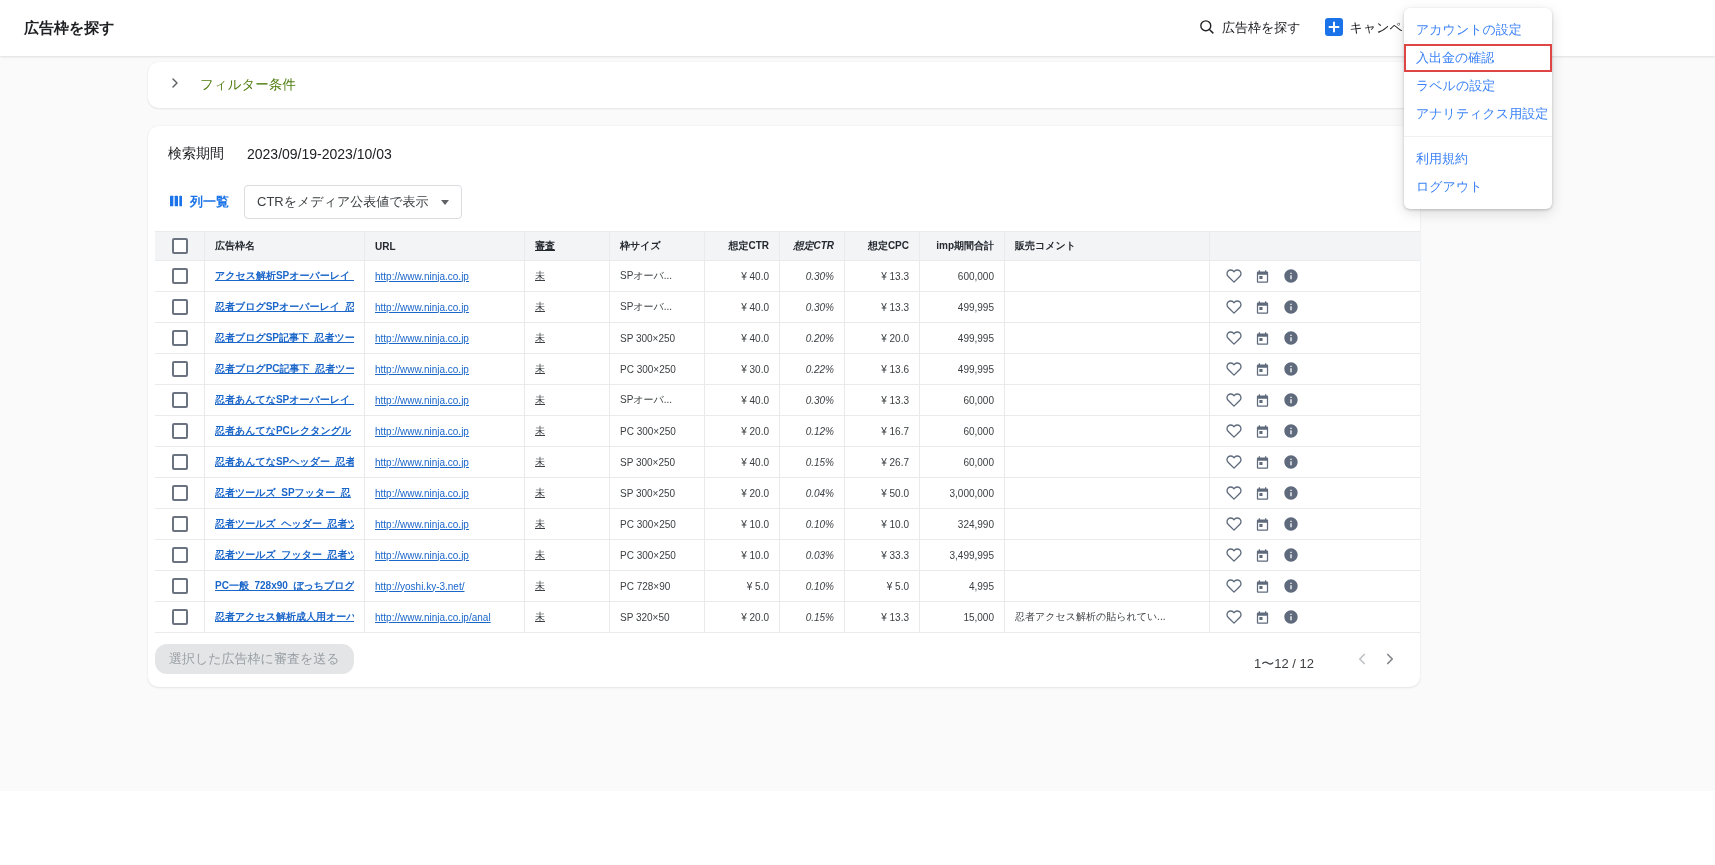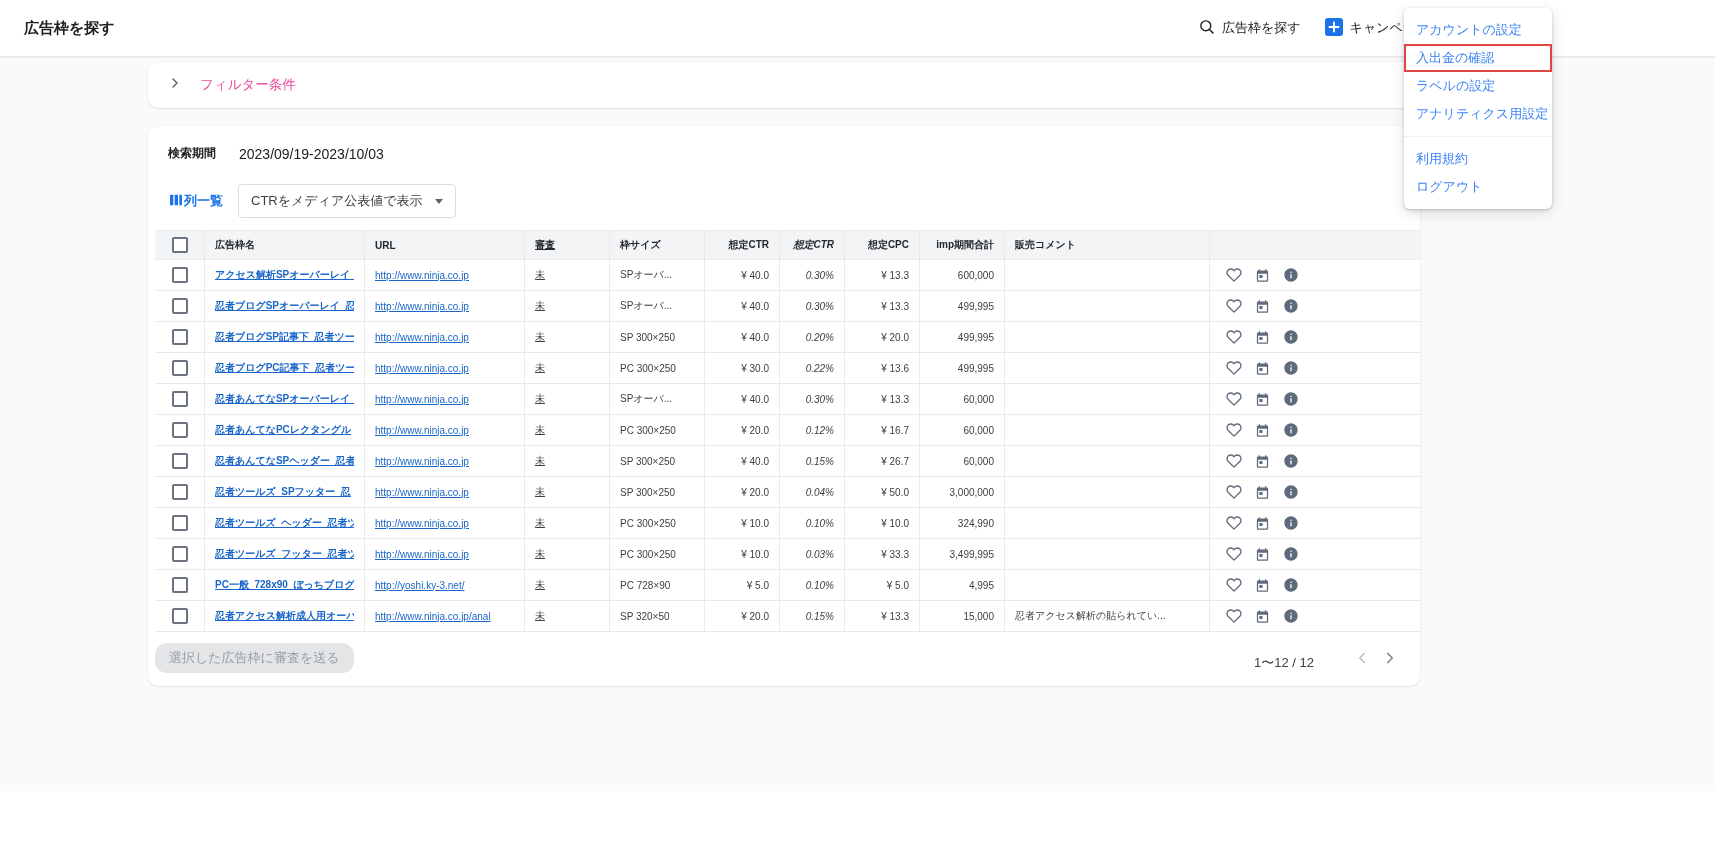--- a/index.html
+++ b/index.html
@@ -32,27 +32,27 @@
   .menu-item.highlighted{ box-shadow:inset 0 0 0 2px #e04545; }
   .menu-divider{ height:1px; background:#f0f0f0; margin:8px 0; }
   
   .content{ background:#fafafa; height:735px; padding-top:6px; }
   .page-inner{ margin-left:148px; width:1272px; }
   .card{
     background:#fff; border-radius:10px;
     box-shadow:0 1px 2px rgba(60,64,67,.10), 0 0 1px rgba(60,64,67,.12);
   }
   .filter-card{ height:46px; display:flex; align-items:center; padding-left:19px; gap:17px; cursor:pointer; }
-  .filter-label{ font-size:13.5px; color:#ec4899; }
+  .filter-label{ font-size:13.5px; color:#4d7c0f; }
   .main-card{ margin-top:18px; padding-top:19px; }
   .period-row{ padding-left:20px; display:flex; align-items:center; gap:23px; }
-  .period-label{ font-size:12px; font-weight:700; color:#202124; }
+  .period-label{ font-size:14px; font-weight:400; color:#202124; }
   .period-value{ font-size:14px; color:#202124; }
   .toolbar{ margin:22px 0 12px 20px; display:flex; align-items:center; gap:15px; height:34px; }
-  .columns-btn{ display:flex; align-items:center; color:#1a73e8; font-size:13px; font-weight:700; cursor:pointer; }
+  .columns-btn{ display:flex; align-items:center; gap:6px; color:#1a73e8; font-size:13px; font-weight:700; cursor:pointer; }
   .display-select{
     height:34px; border:1px solid #dadce0; border-radius:4px; background:#fff;
     display:flex; align-items:center; gap:12px; padding:12px 12px;
     font-size:13px; color:#3c4043; cursor:pointer;
   }
   .caret{ width:0; height:0; border-left:4px solid transparent; border-right:4px solid transparent; border-top:5px solid #5f6368; }
   
   .table{ margin-left:7px; font-size:10px; }
   .trow{ display:flex; align-items:stretch; height:31px; border-bottom:1px solid #e8eaec; background:#fff; }
   .thead{ height:30px; background:#f3f4f6; border-top:1px solid #e8eaec; font-weight:700; color:#24292f; }

